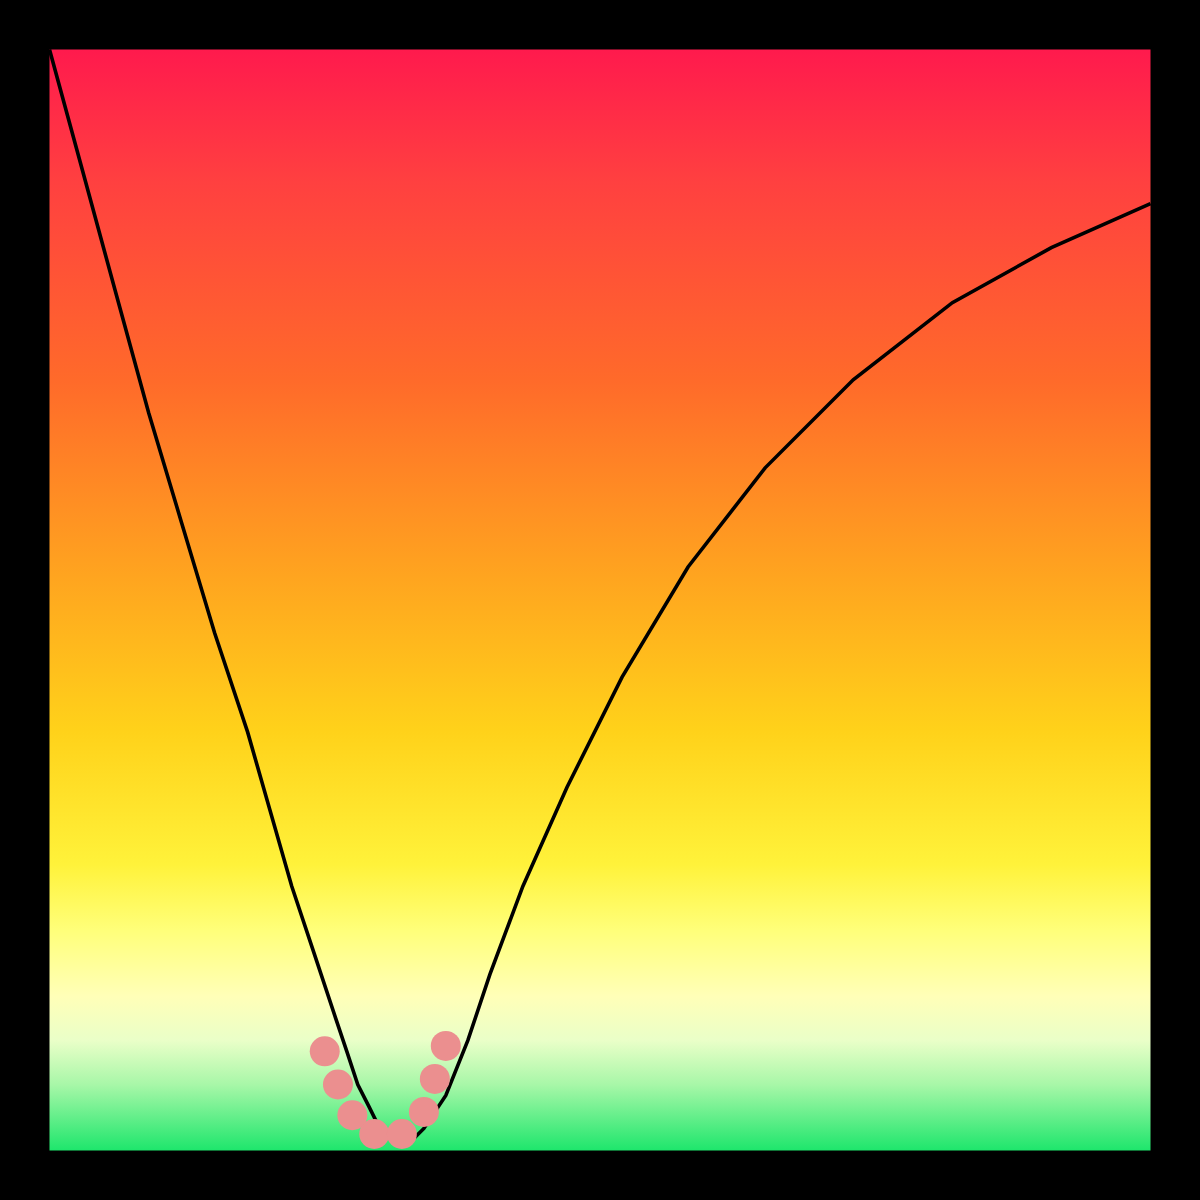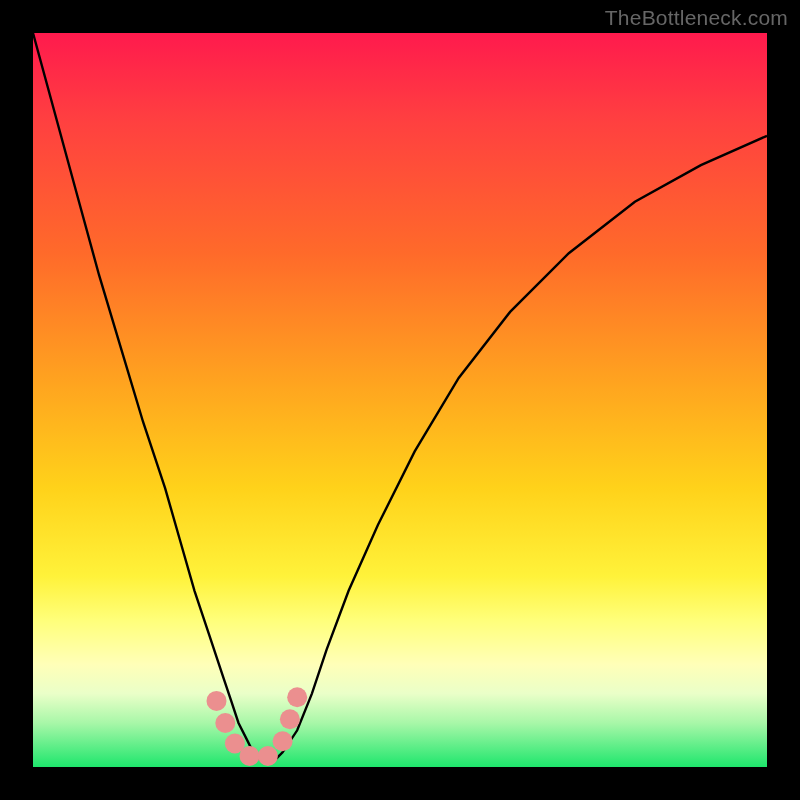--- a/index.html
+++ b/index.html
@@ -56,21 +56,20 @@
     top: 0;
     width: 734px;
     height: 734px;
     overflow: visible;
   }
 </style>
 </head>
 <body>
 
 <div class="frame">
-  <div class="watermark">TheBottleneck.com</div>
   <div class="plot-area">
     <svg class="curve" viewBox="0 0 734 734">
       <path id="curve-path" fill="none" stroke="#000000" stroke-width="2.4" d="M0.0 0.0 L22.0 80.7 L44.0 161.5 L66.1 242.2 L88.1 315.6 L110.1 389.0 L132.1 455.1 L146.8 506.5 L161.5 557.8 L176.2 601.9 L190.8 645.9 L198.2 667.9 L205.5 690.0 L212.9 704.6 L220.2 719.3 L227.5 726.7 L234.9 726.7 L242.2 726.7 L249.6 719.3 L264.2 697.3 L278.9 660.6 L293.6 616.6 L315.6 557.8 L345.0 491.8 L381.7 418.4 L425.7 345.0 L477.1 278.9 L535.8 220.2 L601.9 168.8 L667.9 132.1 L734.0 102.8"></path>
       <g id="markers">
           <circle cx="183.5" cy="667.9" r="10" fill="#eb8f8f"></circle>
           <circle cx="192.3" cy="690.0" r="10" fill="#eb8f8f"></circle>
           <circle cx="201.9" cy="710.5" r="10" fill="#eb8f8f"></circle>
           <circle cx="216.5" cy="723.0" r="10" fill="#eb8f8f"></circle>
           <circle cx="234.9" cy="723.0" r="10" fill="#eb8f8f"></circle>
           <circle cx="249.6" cy="708.3" r="10" fill="#eb8f8f"></circle>

